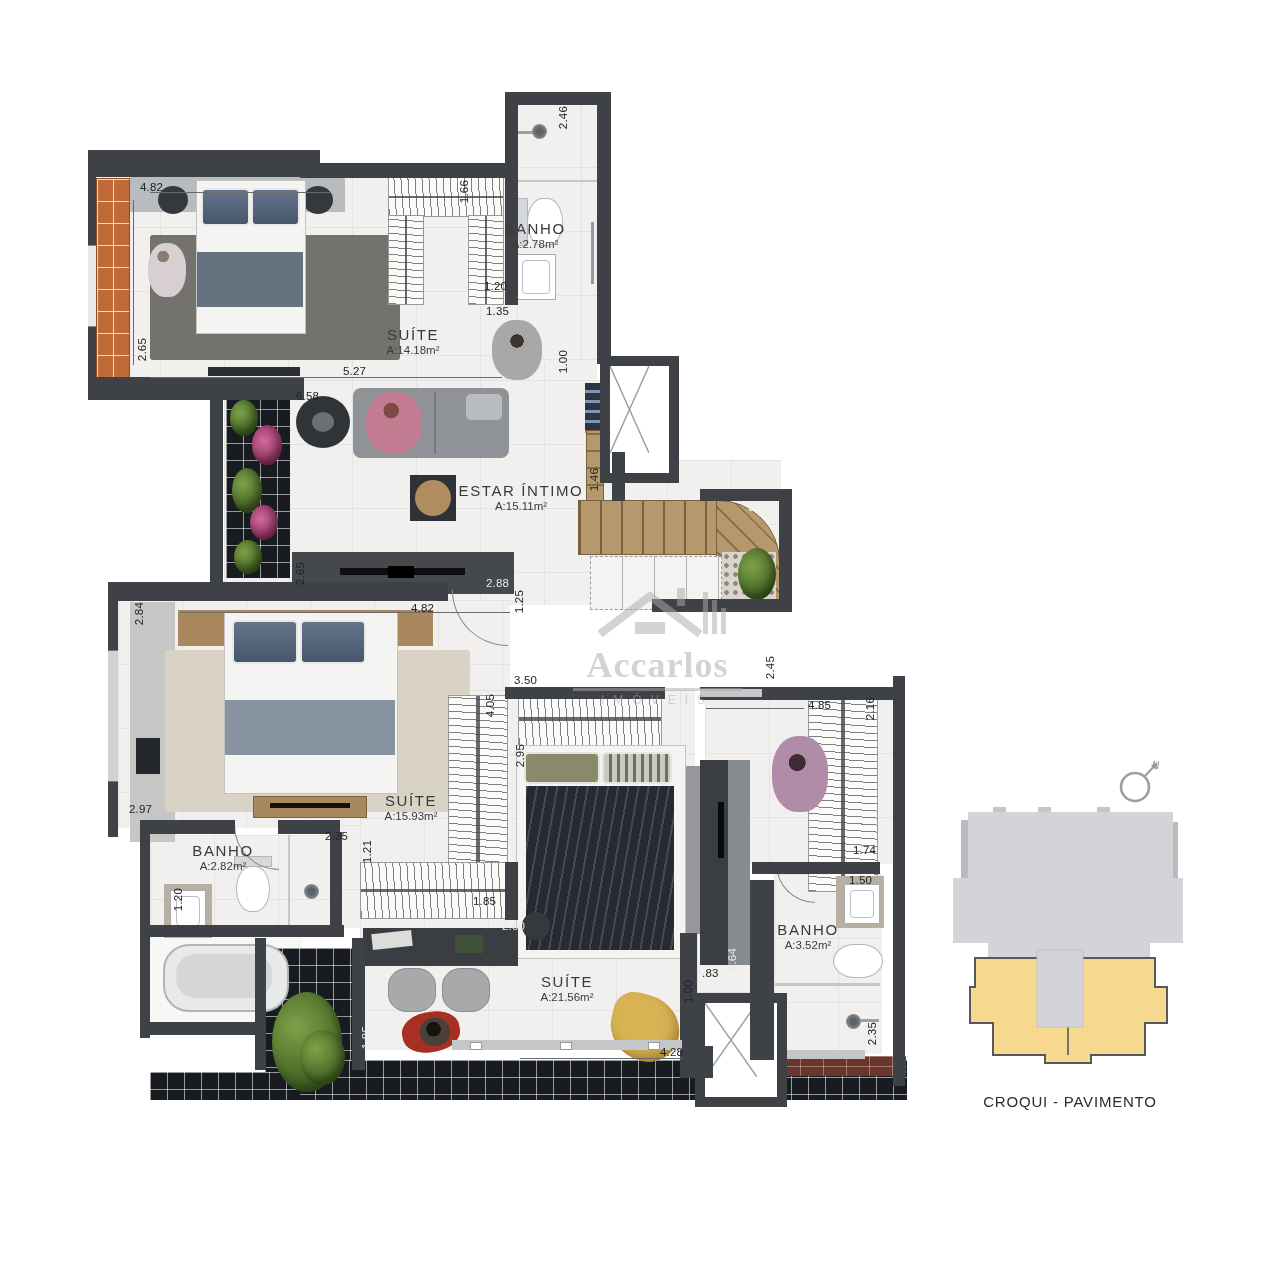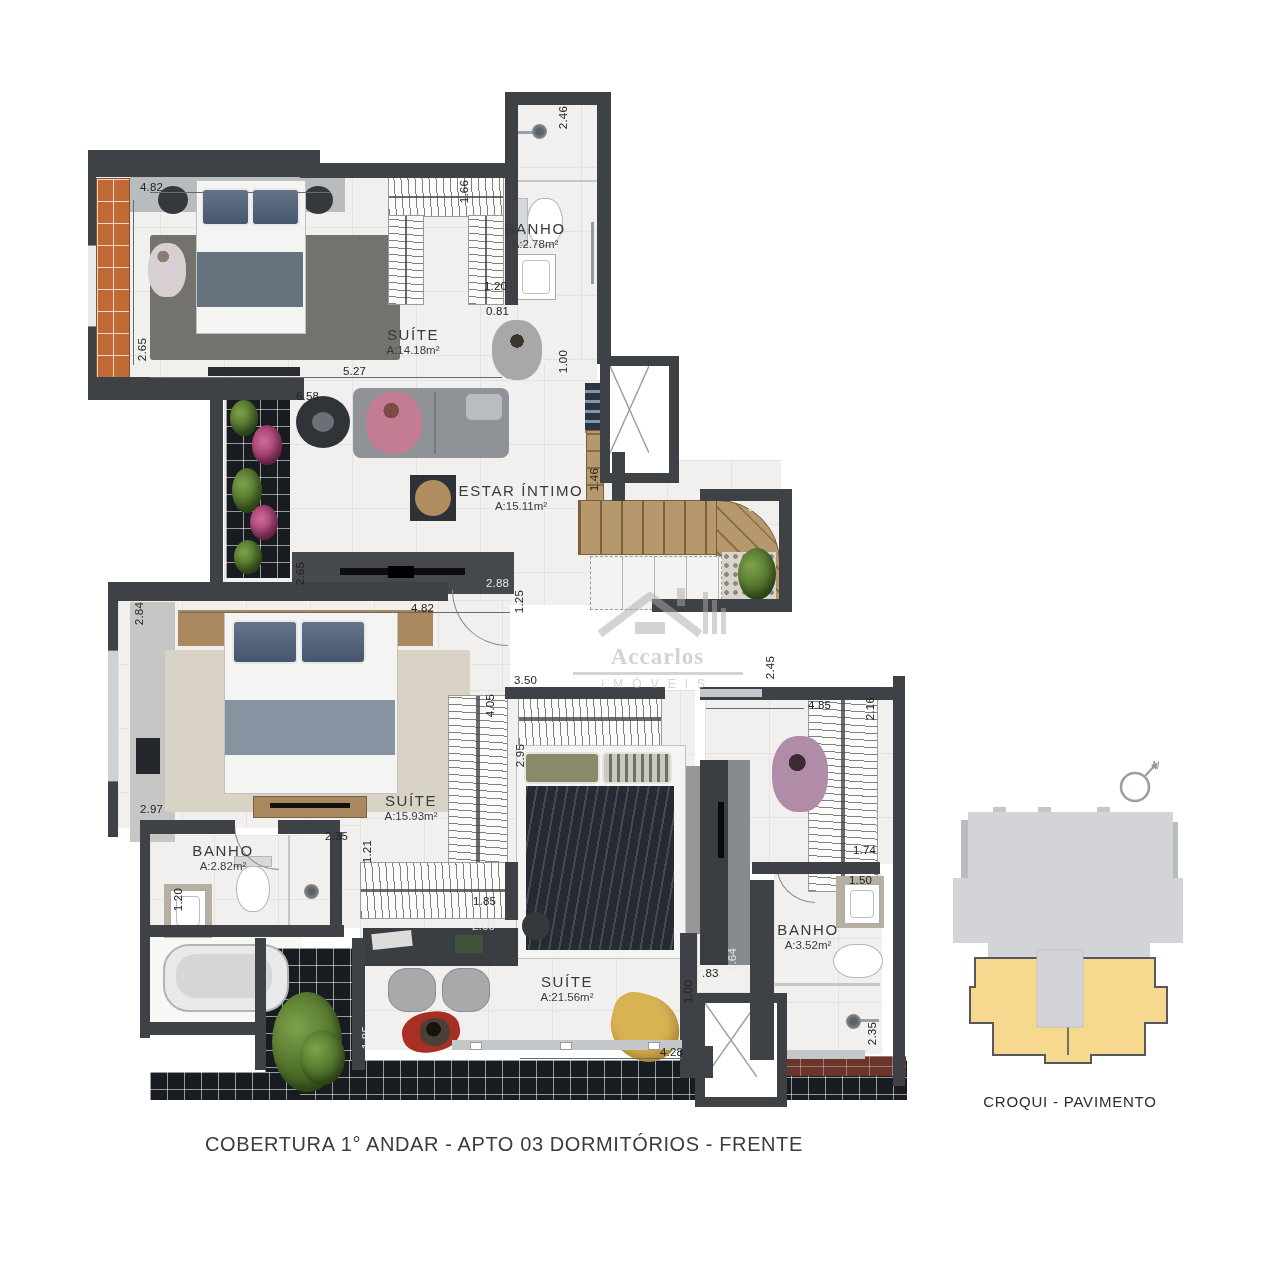--- a/index.html
+++ b/index.html
@@ -255,40 +255,40 @@
   <div class="dimline" style="left:150px;top:377px;width:352px;height:1px"></div>
   <div class="dimline" style="left:180px;top:612px;width:330px;height:1px"></div>
   <div class="dimline" style="left:520px;top:1058px;width:162px;height:1px"></div>
   <div class="dimline" style="left:706px;top:708px;width:98px;height:1px"></div>
 
   <span class="dim" style="left:140px;top:181px">4.82</span>
   <span class="dim v" style="left:136px;top:338px">2.65</span>
   <span class="dim" style="left:343px;top:365px">5.27</span>
   <span class="dim v" style="left:458px;top:180px">1.66</span>
   <span class="dim" style="left:484px;top:280px">1.20</span>
-  <span class="dim" style="left:486px;top:305px">0.81</span>
+  <span class="dim" style="left:486px;top:305px">1.35</span>
   <span class="dim v" style="left:557px;top:106px">2.46</span>
   <span class="dim v" style="left:557px;top:350px">1.00</span>
   <span class="dim" style="left:296px;top:390px">6.58</span>
   <span class="dim v" style="left:588px;top:468px">1.46</span>
   <span class="dim" style="left:748px;top:501px;color:#f2f0ea">3.96</span>
   <span class="dim v" style="left:294px;top:562px">2.65</span>
   <span class="dim" style="left:486px;top:577px;color:#e8e8e6">2.88</span>
   <span class="dim v" style="left:513px;top:590px">1.25</span>
   <span class="dim" style="left:411px;top:602px">4.82</span>
   <span class="dim v" style="left:133px;top:602px">2.84</span>
-  <span class="dim" style="left:140px;top:803px">2.97</span>
+  <span class="dim" style="left:129px;top:803px">2.97</span>
   <span class="dim v" style="left:484px;top:694px">4.05</span>
   <span class="dim v" style="left:514px;top:744px">2.95</span>
   <span class="dim" style="left:514px;top:674px">3.50</span>
   <span class="dim" style="left:325px;top:830px">2.35</span>
   <span class="dim v" style="left:361px;top:840px">1.21</span>
   <span class="dim" style="left:473px;top:895px">1.85</span>
   <span class="dim v" style="left:172px;top:888px">1.20</span>
-  <span class="dim" style="left:472px;top:920px;color:#e8e8e6">2.00</span>
+  <span class="dim" style="left:502px;top:920px;color:#e8e8e6">2.00</span>
   <span class="dim" style="left:702px;top:967px">.83</span>
   <span class="dim v" style="left:682px;top:980px">1.00</span>
   <span class="dim v" style="left:726px;top:948px;color:#e8e8e6">1.64</span>
   <span class="dim" style="left:660px;top:1046px">4.28</span>
   <span class="dim v" style="left:866px;top:1022px">2.35</span>
   <span class="dim" style="left:849px;top:874px">1.50</span>
   <span class="dim" style="left:808px;top:699px">4.85</span>
   <span class="dim v" style="left:864px;top:697px">2.16</span>
   <span class="dim" style="left:853px;top:844px">1.74</span>
   <span class="dim v" style="left:764px;top:656px">2.45</span>
@@ -325,21 +325,21 @@
 
   <div class="wm" style="left:545px;top:582px;width:225px">
     <svg width="225" height="62" viewBox="0 0 225 62">
       <path d="M55,52 L105,14 L155,52" fill="none" stroke="#ababab" stroke-width="8" stroke-linejoin="round"></path>
       <rect x="132" y="6" width="8" height="18" fill="#ababab"></rect>
       <rect x="158" y="10" width="5" height="42" fill="#ababab"></rect>
       <rect x="167" y="18" width="5" height="34" fill="#ababab"></rect>
       <rect x="176" y="26" width="5" height="26" fill="#ababab"></rect>
       <rect x="90" y="40" width="30" height="12" fill="#ababab"></rect>
     </svg>
-    <div style="font-size:23px;font-weight:bold;font-family:'Liberation Serif',serif;letter-spacing:1px;margin-top:-4px">Accarlos</div>
+    <div style="font-size:36px;font-weight:bold;font-family:'Liberation Serif',serif;letter-spacing:1px;margin-top:-4px">Accarlos</div>
     <div style="font-size:12px;letter-spacing:9px;border-top:3px solid #ababab;width:170px;margin:2px auto 0;padding-top:2px">IMÓVEIS</div>
   </div>
 
   <svg class="abs" style="left:945px;top:755px" width="250" height="400" viewBox="0 0 250 400">
 
     <g>
       <circle cx="190" cy="32" r="14" fill="none" stroke="#9b9fa3" stroke-width="2.6"></circle>
       <line x1="200" y1="21" x2="212" y2="8" stroke="#9b9fa3" stroke-width="2.2"></line>
       <path d="M212,8 L206,10 L211,15 Z" fill="#9b9fa3"></path>
       <text x="207" y="14" font-size="10" font-style="italic" fill="#8a8e92">N</text>
@@ -357,16 +357,15 @@
     </g>
 
     <path d="M30,203 L210,203 L210,232 L222,232 L222,268 L200,268 L200,300 L146,300 L146,308 L100,308 L100,300 L48,300 L48,268 L25,268 L25,232 L30,232 Z" fill="#f6d88f" stroke="#55595e" stroke-width="2" stroke-linejoin="miter"></path>
     <line x1="123" y1="252" x2="123" y2="300" stroke="#55595e" stroke-width="1.6"></line>
 
     <rect x="92" y="195" width="46" height="77" fill="#d2d4d7" stroke="#c0c2c5" stroke-width="1"></rect>
     <text class="caption" x="125" y="352" text-anchor="middle">CROQUI - PAVIMENTO</text>
   </svg>
 
   <div class="title-block" style="left:205px;top:1133px">
-    <div class="t1">COBERTURA 1° ANDAR - APTO 03 DORMITÓRIOS - FRENTE</div>
   </div>
 
 </div>
 
 </body></html>

